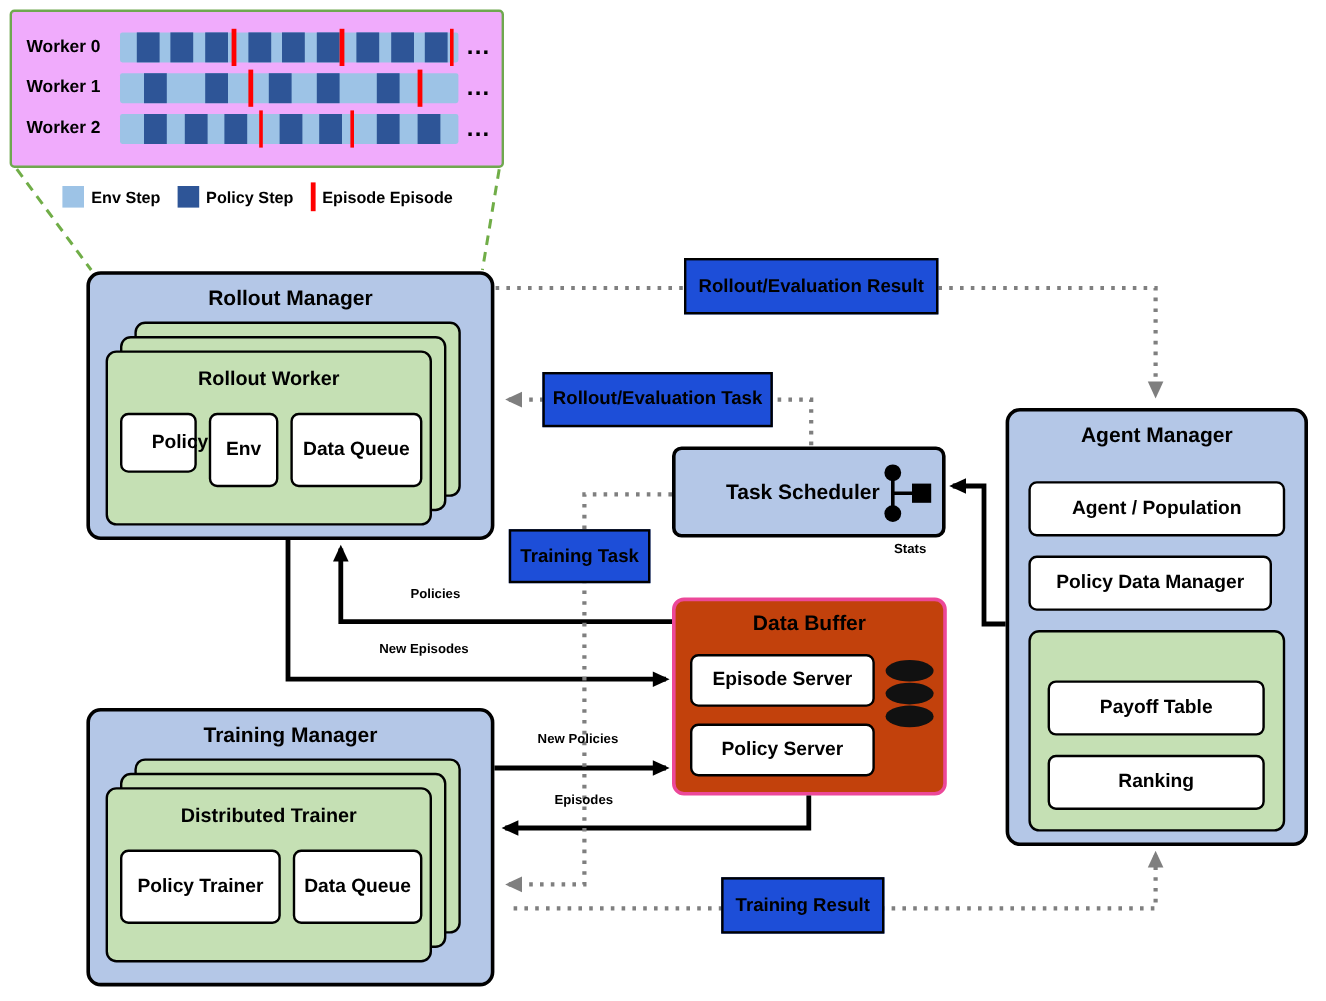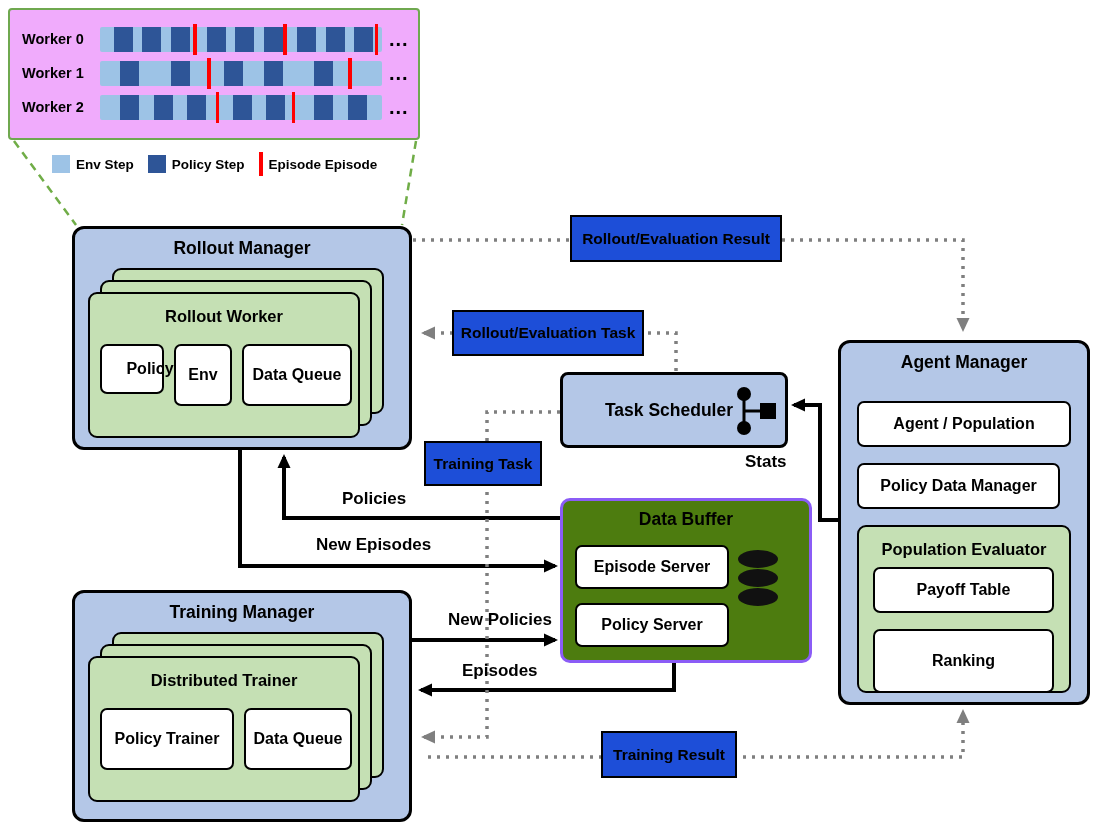--- a/index.html
+++ b/index.html
@@ -4,21 +4,21 @@
 <style>
   html,body{margin:0;padding:0;background:#fff;}
   .canvas{position:relative;width:1105px;height:834px;background:#ffffff;font-family:"Liberation Sans",sans-serif;overflow:hidden;color:#000;}
   .abs{position:absolute;}
   .mgr{background:#b4c7e7;border:3px solid #000;border-radius:12px;box-sizing:border-box;}
   .green{background:#c5e0b4;border:2.5px solid #000;border-radius:9px;box-sizing:border-box;}
   .white-box{background:#fff;border:2.5px solid #000;border-radius:7px;box-sizing:border-box;display:flex;align-items:center;justify-content:center;font-weight:bold;font-size:16px;text-align:center;}
   .title{font-weight:bold;font-size:17.5px;text-align:center;}
   .title.sm{font-size:16.5px;padding-top:13px;}
   .gray-label{background:#1d4ed8;border:2.5px solid #000;box-sizing:border-box;display:flex;align-items:center;justify-content:center;font-weight:bold;font-size:15.5px;text-align:center;z-index:6;}
-  .edge-label{font-weight:bold;font-size:17px;z-index:6;}
+  .edge-label{font-weight:bold;font-size:11px;z-index:6;}
   .panel{background:#f0abfc;border:2.5px solid #6fa84f;border-radius:4px;box-sizing:border-box;}
   .worker-row{display:flex;align-items:center;height:34px;}
   .worker-label{width:78px;font-weight:bold;font-size:14.5px;}
   .bar{position:relative;background:#9dc3e6;height:25px;width:282px;border-radius:2px;}
   .policy-step{position:absolute;top:0;width:19px;height:25px;background:#2e5597;}
   .terminal{position:absolute;top:-3px;width:3.5px;height:31px;background:#ff0000;}
   .dots{margin-left:7px;font-weight:bold;font-size:20px;letter-spacing:1px;}
   .legend{display:flex;align-items:center;gap:14px;font-weight:bold;font-size:13.5px;}
   .legend .item{display:flex;align-items:center;gap:6px;}
   .sw{display:inline-block;width:18px;height:18px;}
@@ -128,39 +128,38 @@
     <div class="title abs" style="left:0;top:0;width:172px;height:100%;display:flex;align-items:center;justify-content:center;margin-left:20px;">Task Scheduler</div>
     <svg class="abs" style="left:170px;top:8px;" width="48" height="56" viewBox="0 0 48 56">
       <line x1="11" y1="12" x2="11" y2="44" stroke="#000" stroke-width="3"></line>
       <line x1="11" y1="28" x2="34" y2="28" stroke="#000" stroke-width="3"></line>
       <circle cx="11" cy="11" r="7" fill="#000"></circle>
       <circle cx="11" cy="45" r="7" fill="#000"></circle>
       <rect x="27" y="20" width="16" height="16" fill="#000"></rect>
     </svg>
   </div>
 
-  <div class="abs" style="left:560px;top:498px;width:252px;height:165px;background:#4d7c0f;border:3px solid #8b5cf6;border-radius:10px;box-sizing:border-box;">
+  <div class="abs" style="left:560px;top:498px;width:229px;height:165px;background:#c2410c;border:3px solid #ec4899;border-radius:10px;box-sizing:border-box;">
     <div class="title" style="margin-top:8px;">Data Buffer</div>
     <div class="white-box abs" style="left:12px;top:44px;width:154px;height:44px;">Episode Server</div>
     <div class="white-box abs" style="left:12px;top:102px;width:154px;height:44px;">Policy Server</div>
     <svg class="abs" style="left:172px;top:46px;" width="46" height="62" viewBox="0 0 46 62">
       <ellipse cx="23" cy="12" rx="20" ry="9" fill="#111"></ellipse>
       <ellipse cx="23" cy="31" rx="20" ry="9" fill="#111"></ellipse>
       <ellipse cx="23" cy="50" rx="20" ry="9" fill="#111"></ellipse>
     </svg>
   </div>
 
   <div class="mgr abs" style="left:838px;top:340px;width:252px;height:365px;">
     <div class="title" style="margin-top:9px;">Agent Manager</div>
     <div class="white-box abs" style="left:16px;top:58px;width:214px;height:46px;">Agent / Population</div>
     <div class="white-box abs" style="left:16px;top:120px;width:203px;height:46px;">Policy Data Manager</div>
     <div class="green abs" style="left:16px;top:182px;width:214px;height:168px;">
-      <div class="title sm">Population Evaluator</div>
       <div class="white-box abs" style="left:14px;top:40px;width:181px;height:46px;">Payoff Table</div>
-      <div class="white-box abs" style="left:14px;top:102px;width:181px;height:64px;">Ranking</div>
+      <div class="white-box abs" style="left:14px;top:102px;width:181px;height:46px;">Ranking</div>
     </div>
   </div>
 
   <svg class="overlay" width="1105" height="834" viewBox="0 0 1105 834">
     <defs>
       <marker id="mb" markerUnits="userSpaceOnUse" markerWidth="18" markerHeight="18" refX="12" refY="7.5" orient="auto">
         <path d="M1,1 L15,7.5 L1,14 Z" fill="#000"></path>
       </marker>
       <marker id="mg" markerUnits="userSpaceOnUse" markerWidth="18" markerHeight="18" refX="12" refY="7.5" orient="auto">
         <path d="M1,1 L15,7.5 L1,14 Z" fill="#7f7f7f"></path>

